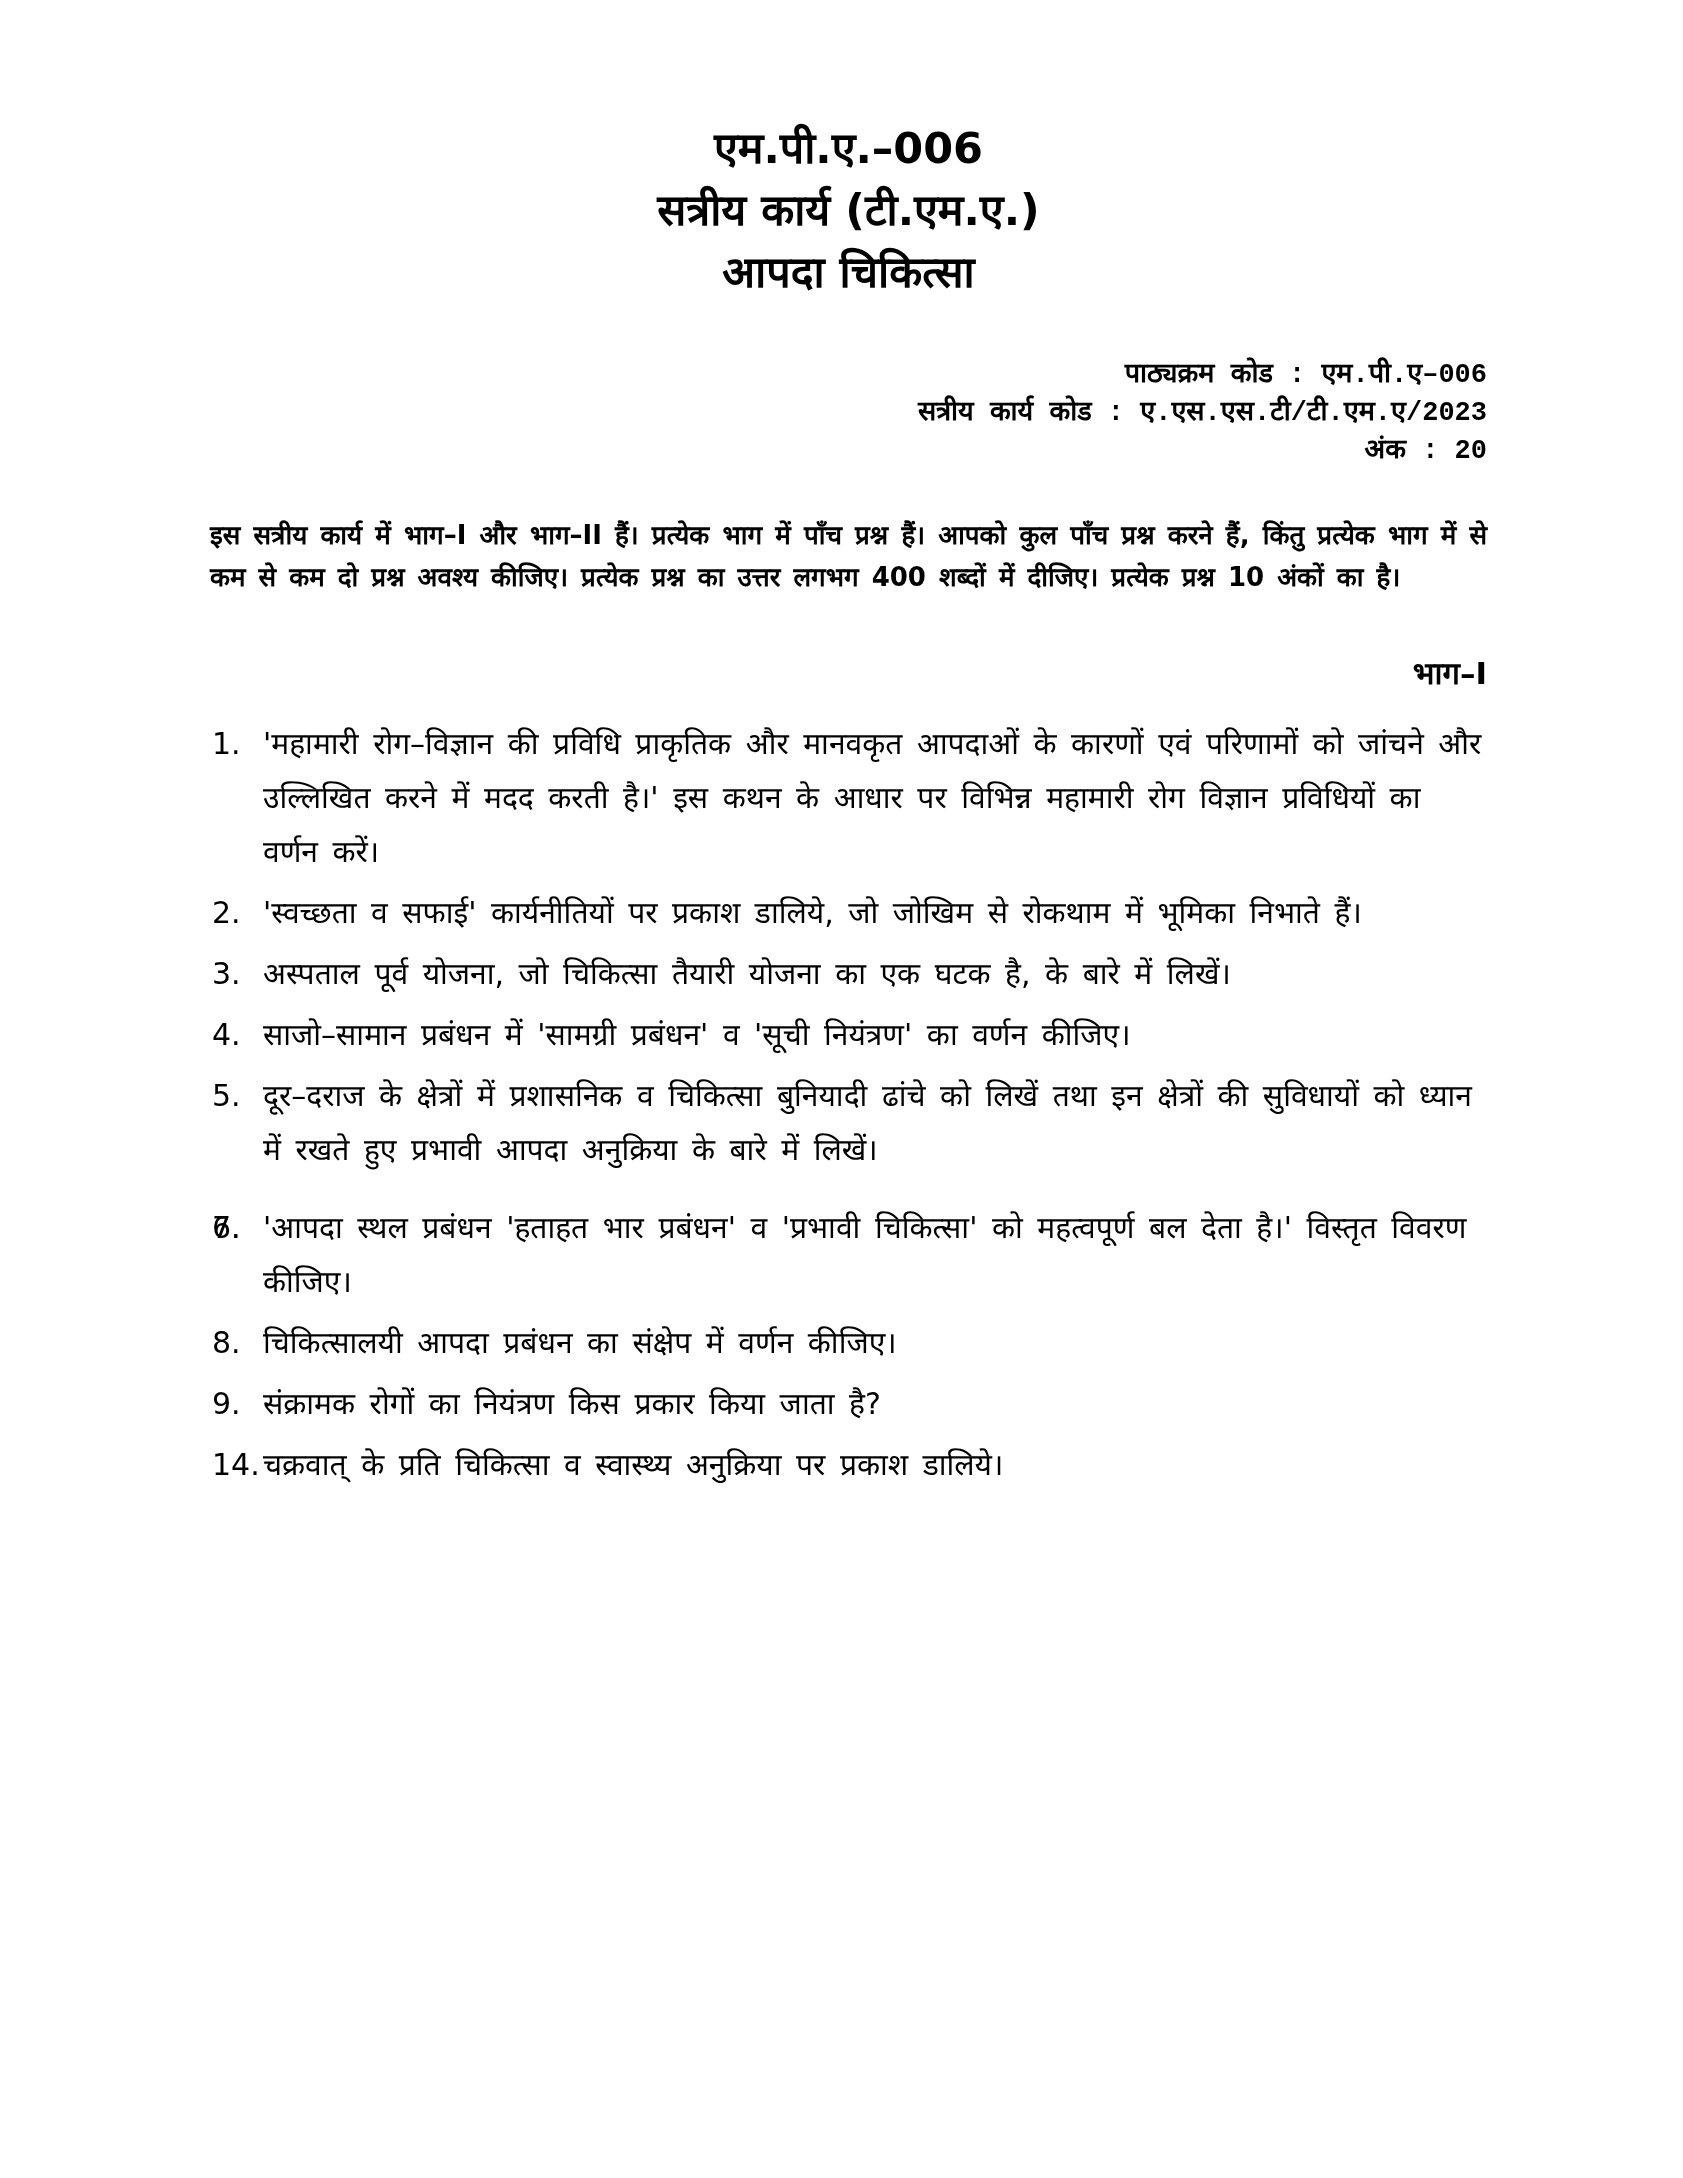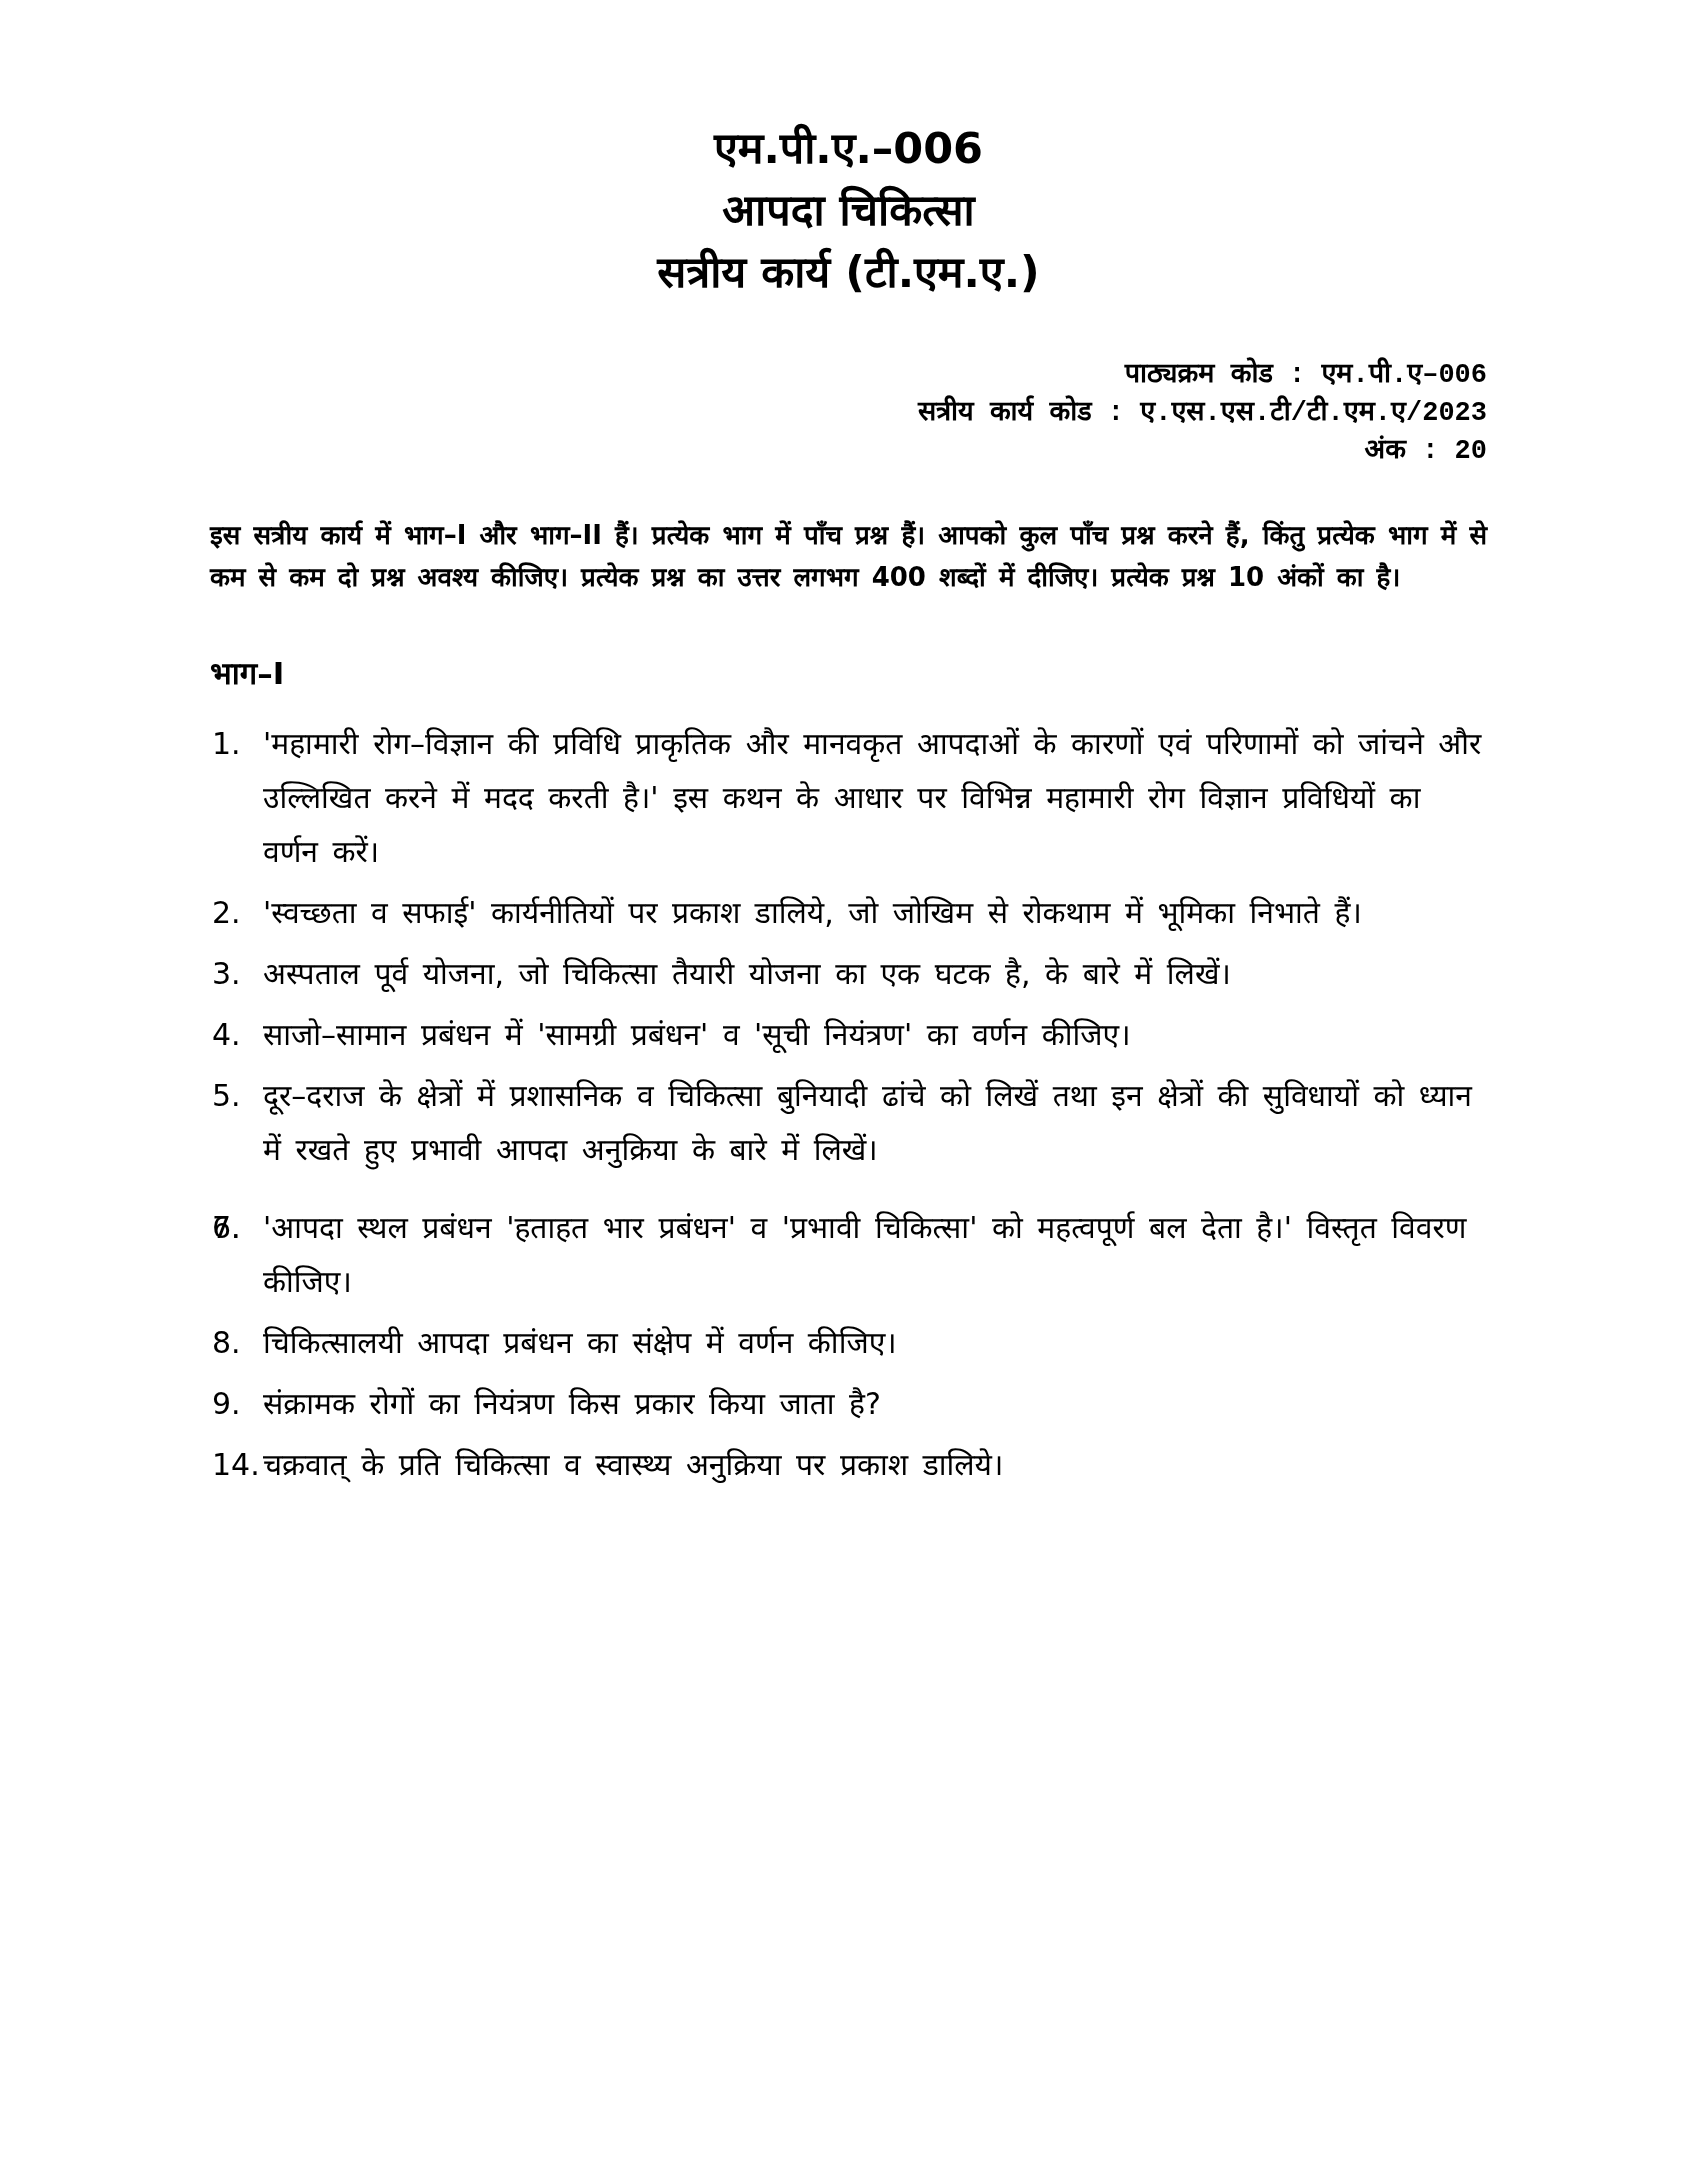--- a/index.html
+++ b/index.html
@@ -34,21 +34,21 @@
   }
   .instructions {
     margin-top: 44px;
     font-weight: 700;
     font-size: 26px;
     line-height: 42px;
     text-align: justify;
     word-spacing: 4px;
   }
   .section-heading {
-    text-align: left;
+    text-align: right;
     font-weight: 700;
     font-size: 31px;
     line-height: 40px;
     margin-top: 55px;
   }
   .questions {
     margin-top: 24px;
     font-size: 30px;
     line-height: 54px;
   }
@@ -65,22 +65,22 @@
     word-spacing: normal;
   }
 </style>
 </head>
 <body>
 
 <div class="page">
 
   <div class="doc-title">
     <div>एम.पी.ए.–006</div>
+    <div>सत्रीय कार्य (टी.एम.ए.)</div>
     <div>आपदा चिकित्सा</div>
-    <div>सत्रीय कार्य (टी.एम.ए.)</div>
   </div>
 
   <div class="meta">
     <div>पाठ्यक्रम कोड : एम.पी.ए–006</div>
     <div>सत्रीय कार्य कोड : ए.एस.एस.टी/टी.एम.ए/2023</div>
     <div>अंक : 20</div>
   </div>
 
   <div class="instructions">इस सत्रीय कार्य में भाग–I और भाग–II हैं। प्रत्येक भाग में पाँच प्रश्न हैं। आपको कुल पाँच प्रश्न करने हैं, किंतु प्रत्येक भाग में से कम से कम दो प्रश्न अवश्य कीजिए। प्रत्येक प्रश्न का उत्तर लगभग 400 शब्दों में दीजिए। प्रत्येक प्रश्न 10 अंकों का है।</div>
 

